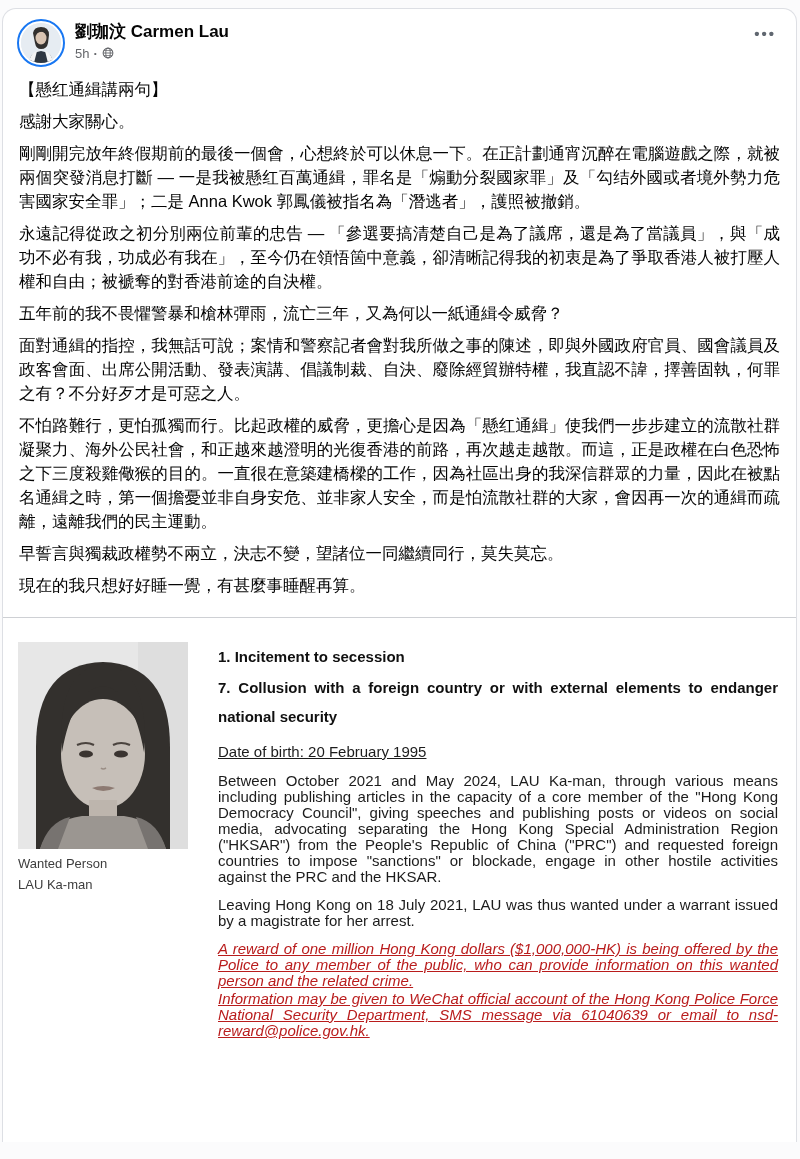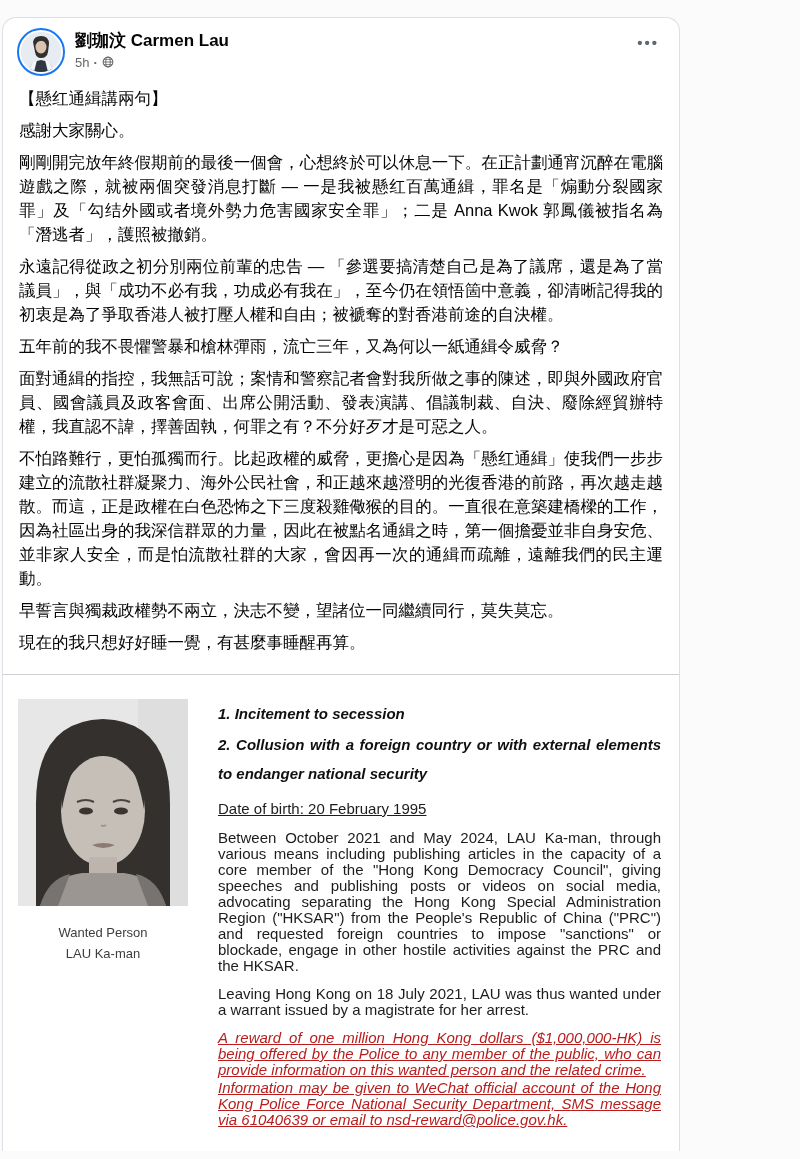--- a/index.html
+++ b/index.html
@@ -4,21 +4,21 @@
 <style>
   * { box-sizing: border-box; }
   html,body { margin:0; padding:0; }
   body {
     width:800px; height:1159px; overflow:hidden;
     background:#fbfbfc;
     font-family:"Liberation Sans","DejaVu Sans",sans-serif;
     -webkit-font-smoothing:antialiased;
   }
   .card {
-    position:absolute; left:2px; top:17px; width:678px; height:1134px;
+    position:absolute; left:2px; top:8px; width:795px; height:1134px;
     background:#fff; border:1px solid #dddfe4; border-bottom:none;
     border-radius:14px 14px 0 0; overflow:hidden;
   }
   
   .post-header { display:flex; align-items:flex-start; padding:10px 14px 2px 14px; }
   .avatar-ring {
     width:48px; height:48px; border-radius:50%;
     border:2px solid #1877f2; padding:2px; flex-shrink:0; cursor:pointer;
   }
   .avatar { width:100%; height:100%; border-radius:50%; overflow:hidden; background:#e9eef3; }
@@ -33,23 +33,23 @@
   }
   
   .post-body { padding:8px 16px 10px 16px; color:#050505; font-size:16.5px; line-height:24px; }
   .post-body p { margin:0 0 8px 0; text-align:justify; }
   .post-body p:last-child { margin-bottom:10px;margin-top:8px; }
   
   .attachment { border-top:1px solid #ced0d4; background:#fff; cursor:pointer; }
   .notice { display:flex; padding:24px 12px 0 15px; }
   .n-left { width:170px; flex-shrink:0; margin-right:30px; }
   .photo { width:170px; height:207px; display:block; }
-  .caption { margin-top:16px; text-align:center; font-size:13px; line-height:21px; color:#3d3d3d; }
+  .caption { margin-top:4px; text-align:left; font-size:13px; line-height:21px; color:#3d3d3d; }
   .n-right { flex:1; padding-right:6px; color:#1c1c1c; font-size:15px; }
-  .charge { font-weight:700; color:#101010; line-height:29px; margin:0 0 2px 0; text-align:justify;font-style:italic; }
+  .charge { font-weight:700; color:#101010; line-height:29px; margin:0 0 2px 0; text-align:justify; }
   .dob { margin:10px 0 10px 0; line-height:22px;text-decoration:underline; }
   .bodytext { text-align:justify; line-height:16px; margin:0 0 12px 0; }
   .red { color:#b91c1c; font-style:italic; text-align:justify; line-height:16px; margin:0 0 2px 0;text-decoration:underline; }
 </style>
 </head>
 <body>
 
 <div class="card">
 
   <div class="post-header">
@@ -119,21 +119,21 @@
           <path d="M148,207 Q140,180 118,175 L130,207 Z" fill="#777370"></path>
         </svg>
         <div class="caption">
           <div>Wanted Person</div>
           <div>LAU Ka-man</div>
         </div>
       </div>
 
       <div class="n-right">
         <p class="charge">1. Incitement to secession</p>
-        <p class="charge">2. Collusion with a foreign country or with external elements to endanger national security</p>
+        <p class="charge">7. Collusion with a foreign country or with external elements to endanger national security</p>
         <p class="dob">Date of birth: 20 February 1995</p>
         <p class="bodytext">Between October 2021 and May 2024, LAU Ka-man, through various means including publishing articles in the capacity of a core member of the "Hong Kong Democracy Council", giving speeches and publishing posts or videos on social media, advocating separating the Hong Kong Special Administration Region ("HKSAR") from the People's Republic of China ("PRC") and requested foreign countries to impose "sanctions" or blockade, engage in other hostile activities against the PRC and the HKSAR.</p>
         <p class="bodytext">Leaving Hong Kong on 18 July 2021, LAU was thus wanted under a warrant issued by a magistrate for her arrest.</p>
         <p class="red">A reward of one million Hong Kong dollars ($1,000,000-HK) is being offered by the Police to any member of the public, who can provide information on this wanted person and the related crime.</p>
         <p class="red">Information may be given to WeChat official account of the Hong Kong Police Force National Security Department, SMS message via 61040639 or email to nsd-reward@police.gov.hk.</p>
 
       </div>
 
     </div>
   </div>

